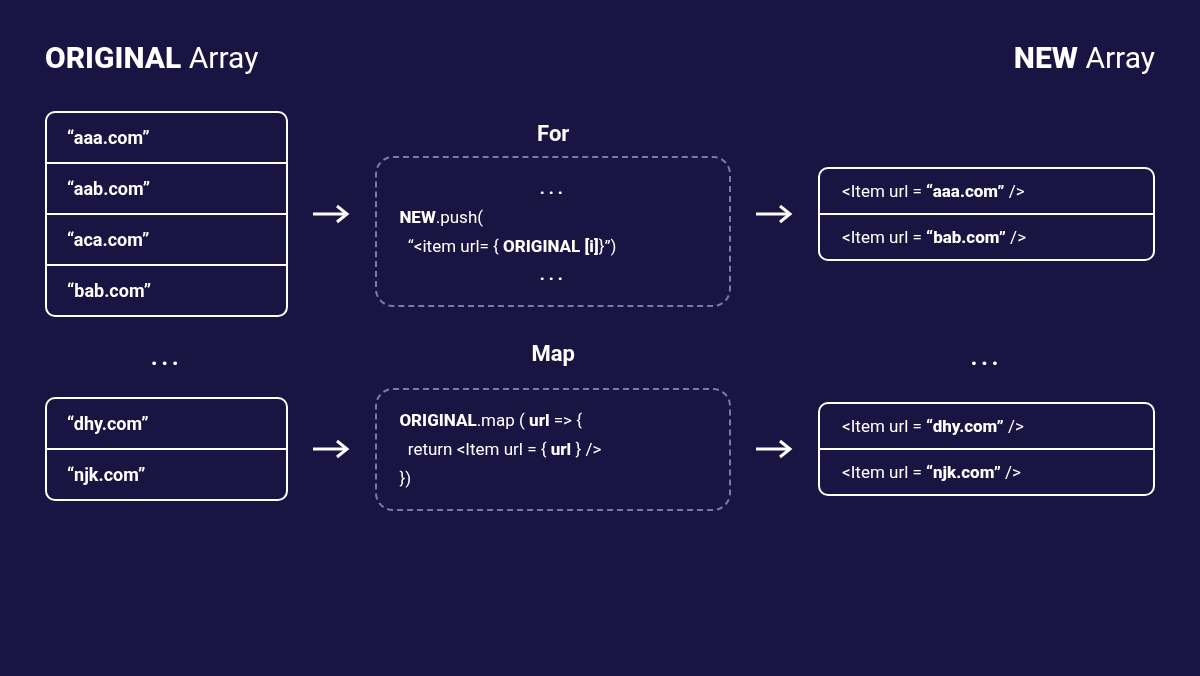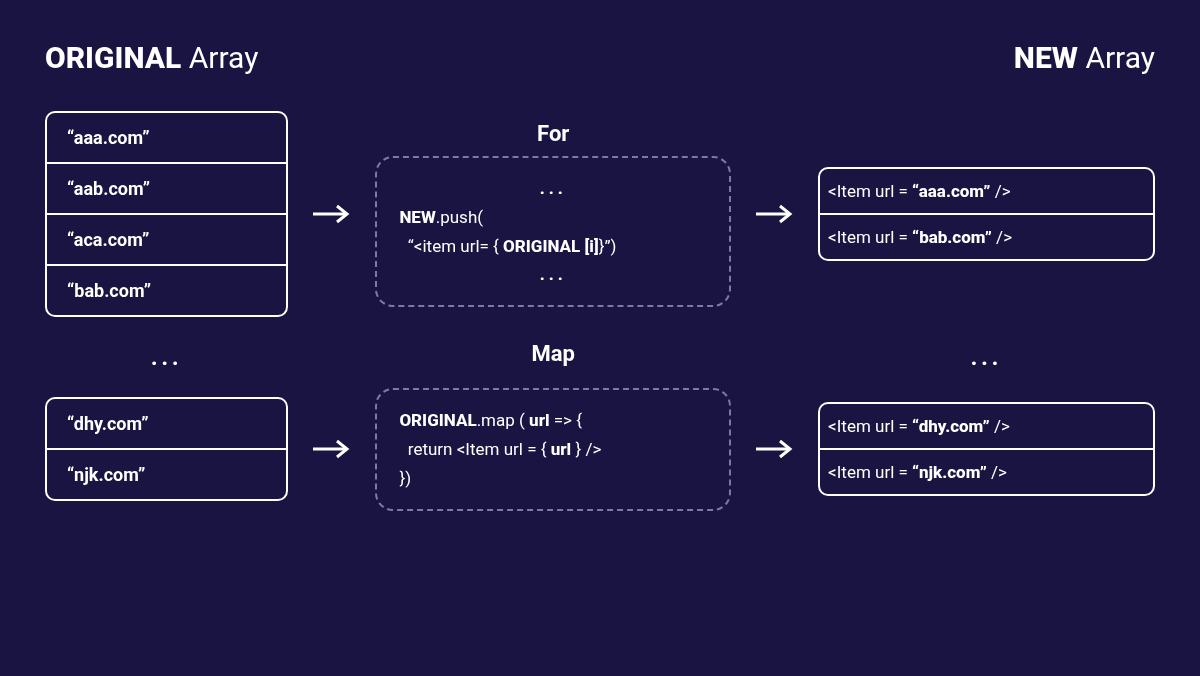--- a/index.html
+++ b/index.html
@@ -37,21 +37,21 @@
   .cell {
     border-bottom: 2px solid #ffffff;
     padding: 14px 20px;
     font-size: 18px;
     font-weight: 700;
   }
   .array-box .cell:last-child { border-bottom: none; }
 
   .new-cell {
     border-bottom: 2px solid #ffffff;
-    padding: 12px 8px;
+    padding: 12px 22px;
     font-size: 17px;
     font-weight: 400;
   }
   .array-box .new-cell:last-child { border-bottom: none; }
   .new-cell b { font-weight: 800; }
 
   .mid-label {
     font-size: 22px;
     font-weight: 700;
     margin-bottom: 10px;

